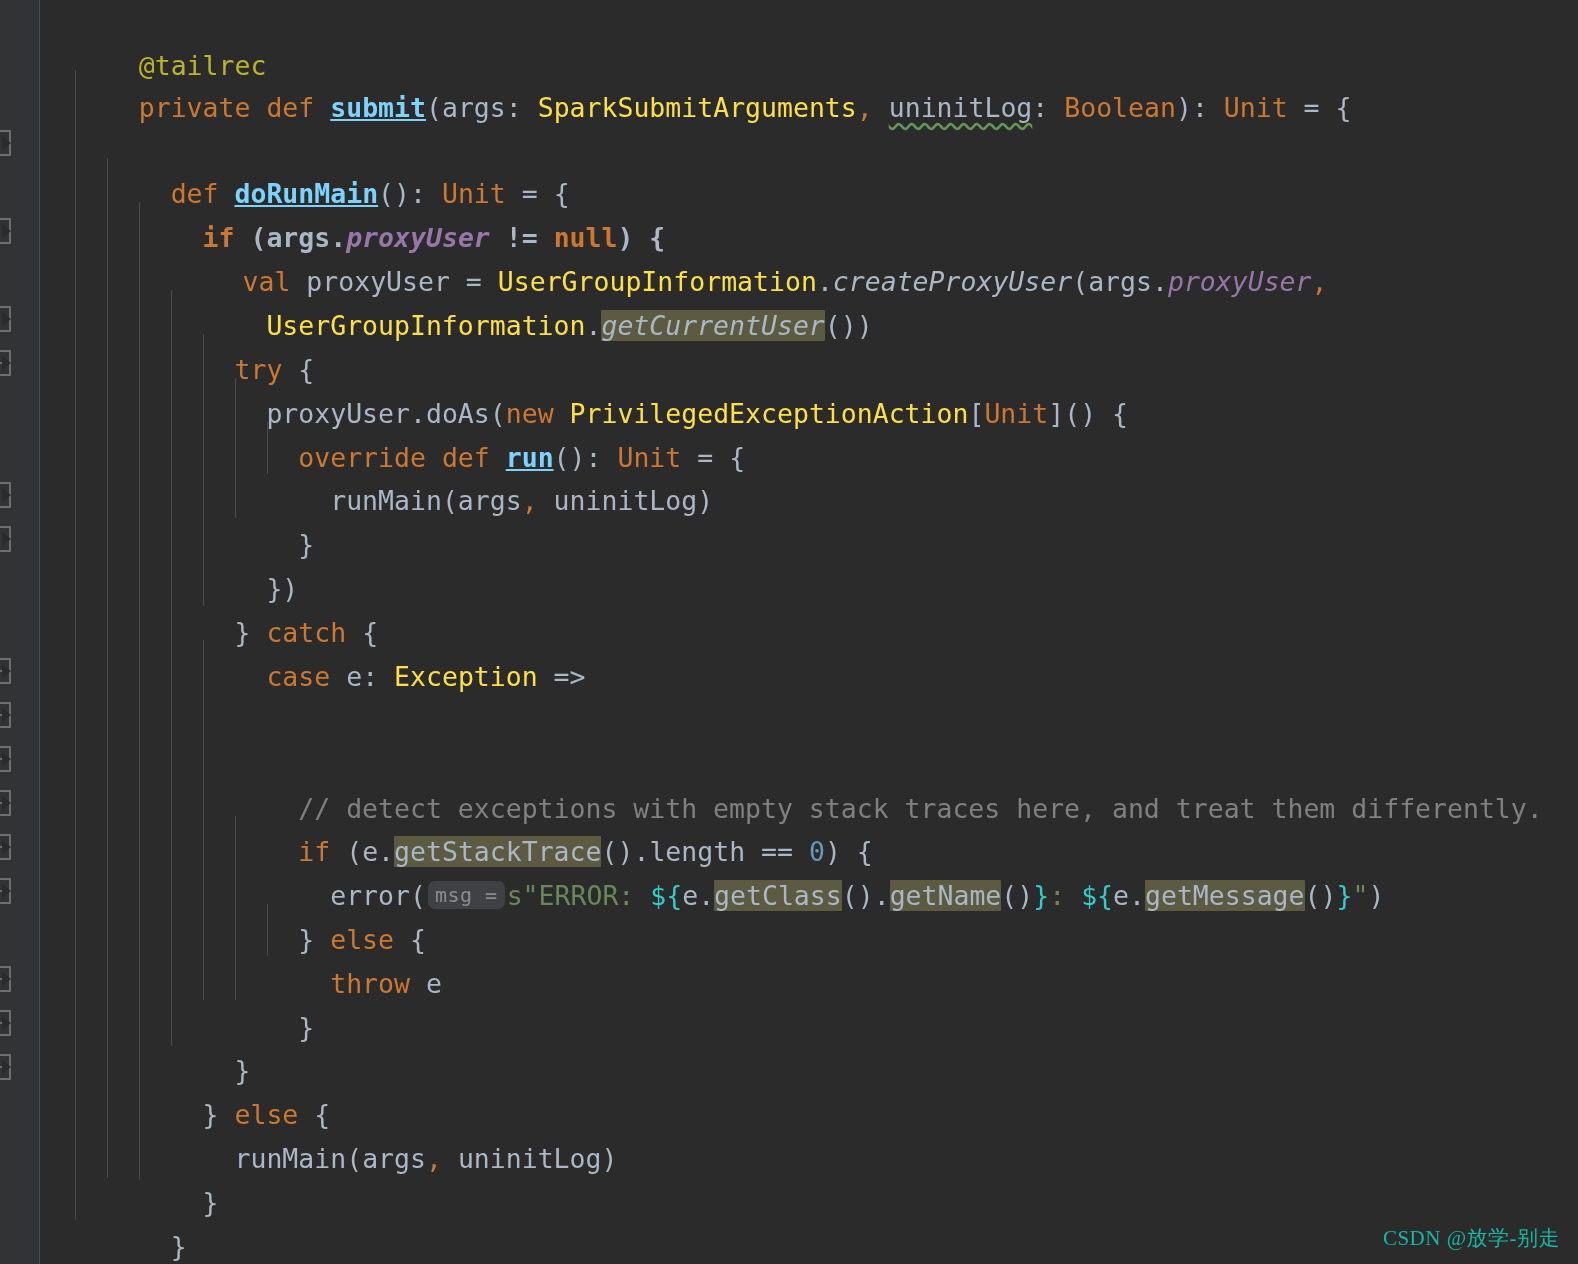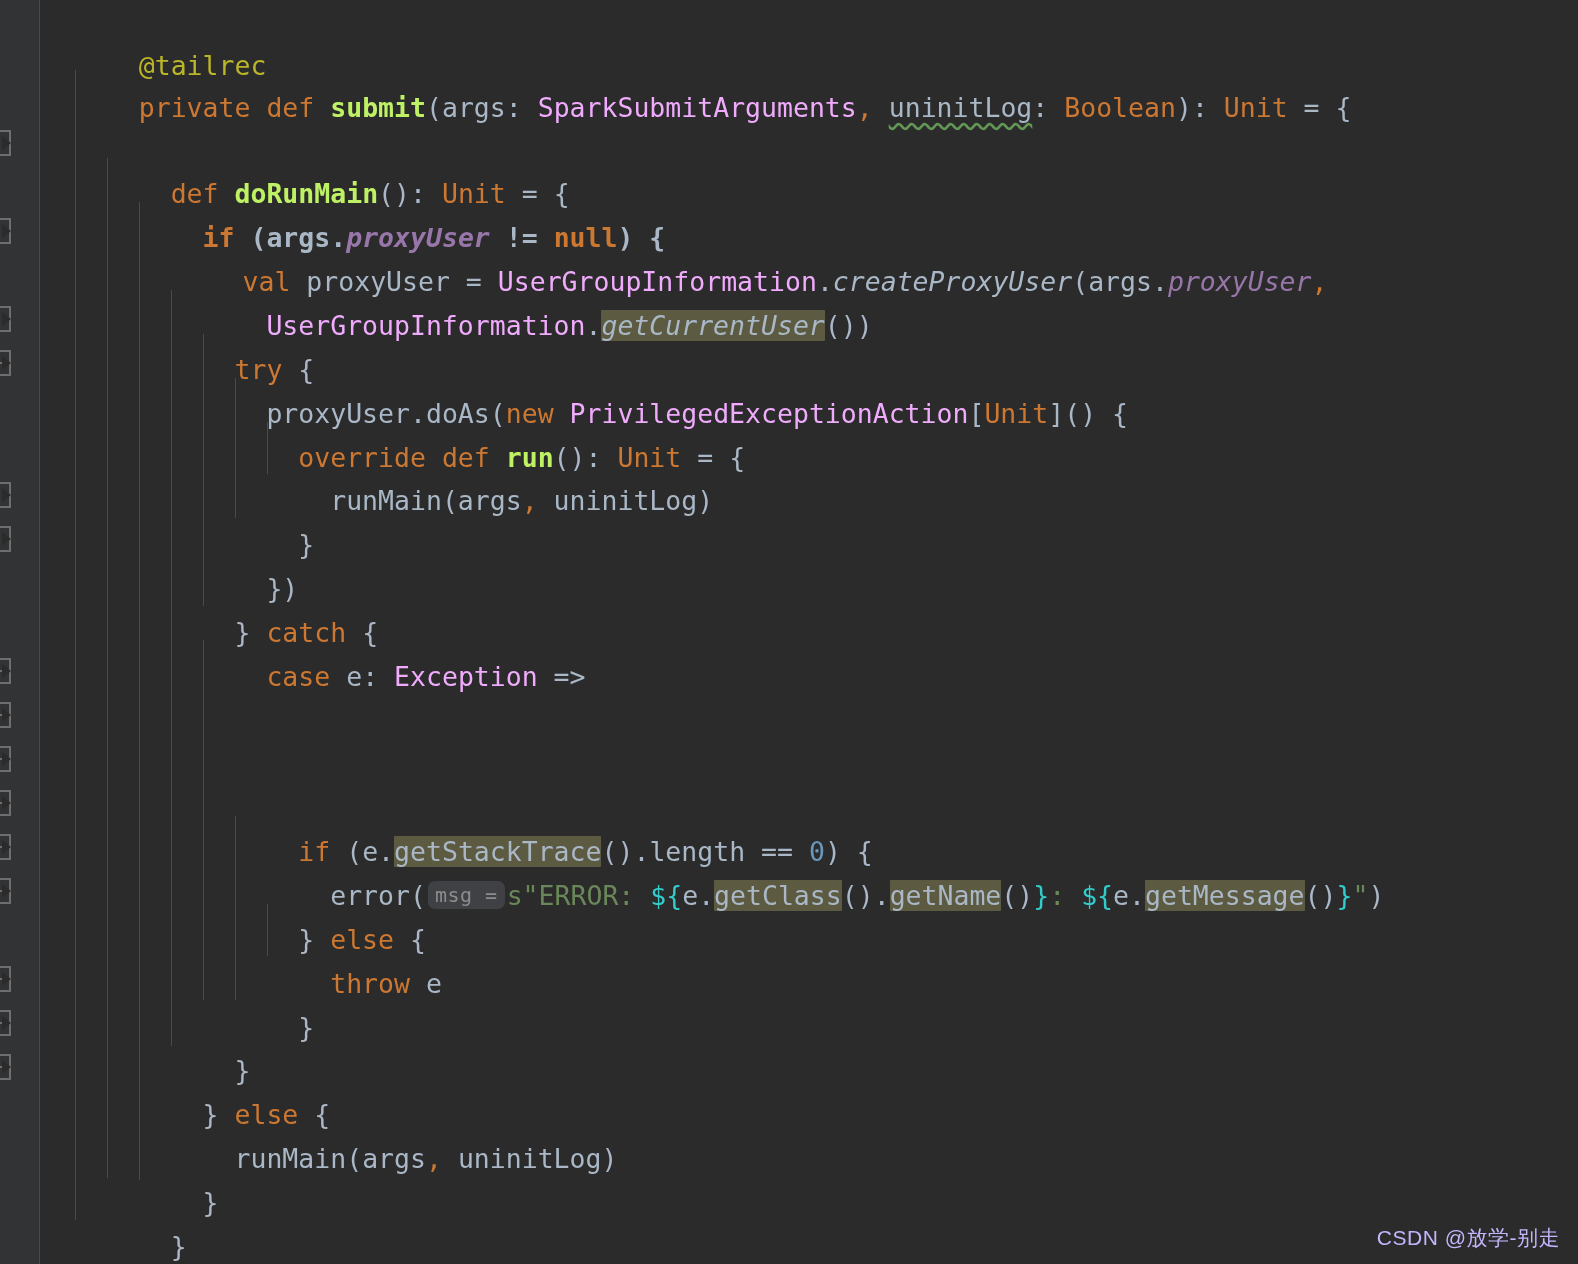--- a/index.html
+++ b/index.html
@@ -83,22 +83,22 @@
     line-height: 44px;
     font-size: 26.5px;
     letter-spacing: 0px;
     white-space: pre;
     color: #a9b7c6;
   }
 
   
   .kw        { color: #cc7832; }                       
   .ann       { color: #bbb529; }                       
-  .mdecl     { color: #bef264; font-weight: bold; }    
-  .type      { color: #f0abfc; }                       
+  .mdecl     { color: #7dd3fc; font-weight: bold; text-decoration: underline; }    
+  .type      { color: #fde047; }                       
   .ident     { color: #a9b7c6; }
   .field     { color: #9876aa; font-style: italic; }   
   .statm     { color: #a9b7c6; font-style: italic; }   
   .comment   { color: #808080; }                       
   .str       { color: #6a8759; }                       
   .interp    { color: #33cccc; }                       
   .num       { color: #6897bb; }                       
   .punct     { color: #a9b7c6; }
   .comma     { color: #cc7832; }
 
@@ -125,23 +125,23 @@
     margin: 0 2px;
     letter-spacing: 0.5px;
     position: relative;
     top: -3px;
   }
 
   
   #watermark {
     position: absolute;
     right: 18px; bottom: 12px;
-    font-family: Liberation Sans, sans-serif;
+    font-family: Liberation Serif, serif;
     font-size: 21px;
-    color: #c4b5fd;
+    color: #14b8a6;
     white-space: pre;
     letter-spacing: 0.5px;
   }
 </style>
 </head>
 <body>
 
 <div id="editor">
 
   <div id="gutter">
@@ -229,21 +229,21 @@
     </div>
 
     <div class="line" style="top:611px; left:2px;">
       <span>        </span><span class="kw">case</span><span> </span><span class="ident">e</span><span class="punct">: </span><span class="type">Exception</span><span class="punct"> =&gt;</span>
     </div>
 
     <div class="line" style="top:699px; left:2px;">
       <span>          </span>
     </div>
     <div class="line" style="top:743px; left:2px;">
-      <span>          </span>
+      <span>          </span><span class="comment">// detect exceptions with empty stack traces here, and treat them differently.</span>
     </div>
 
     <div class="line" style="top:786px; left:2px;">
       <span>          </span><span class="kw">if</span><span class="punct"> (</span><span class="ident">e</span><span class="punct">.</span><span class="ident usage">getStackTrace</span><span class="punct">()</span><span class="punct">.</span><span class="ident">length</span><span class="punct"> == </span><span class="num">0</span><span class="punct">) {</span>
     </div>
 
     <div class="line" style="top:830px; left:2px;">
       <span>            </span><span class="ident">error</span><span class="punct">(</span><span class="hint">msg =</span><span class="str">s"ERROR: </span><span class="interp">${</span><span class="ident">e.</span><span class="ident usage">getClass</span><span class="ident">()</span><span class="ident">.</span><span class="ident usage">getName</span><span class="ident">()</span><span class="interp">}</span><span class="str">: </span><span class="interp">${</span><span class="ident">e.</span><span class="ident usage">getMessage</span><span class="ident">()</span><span class="interp">}</span><span class="str">"</span><span class="punct">)</span>
     </div>
 

